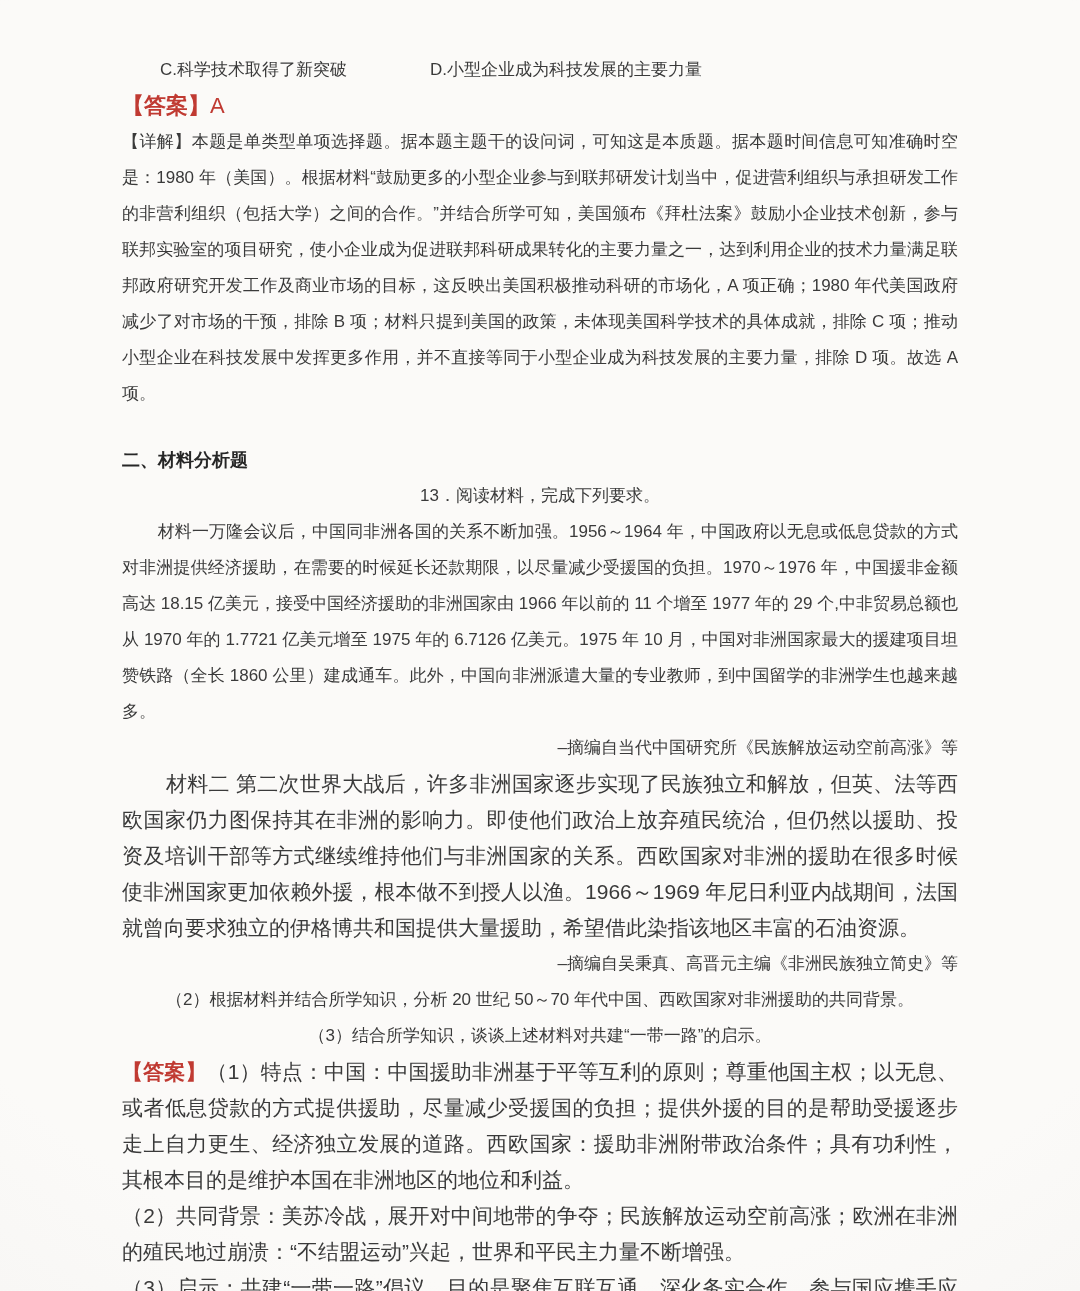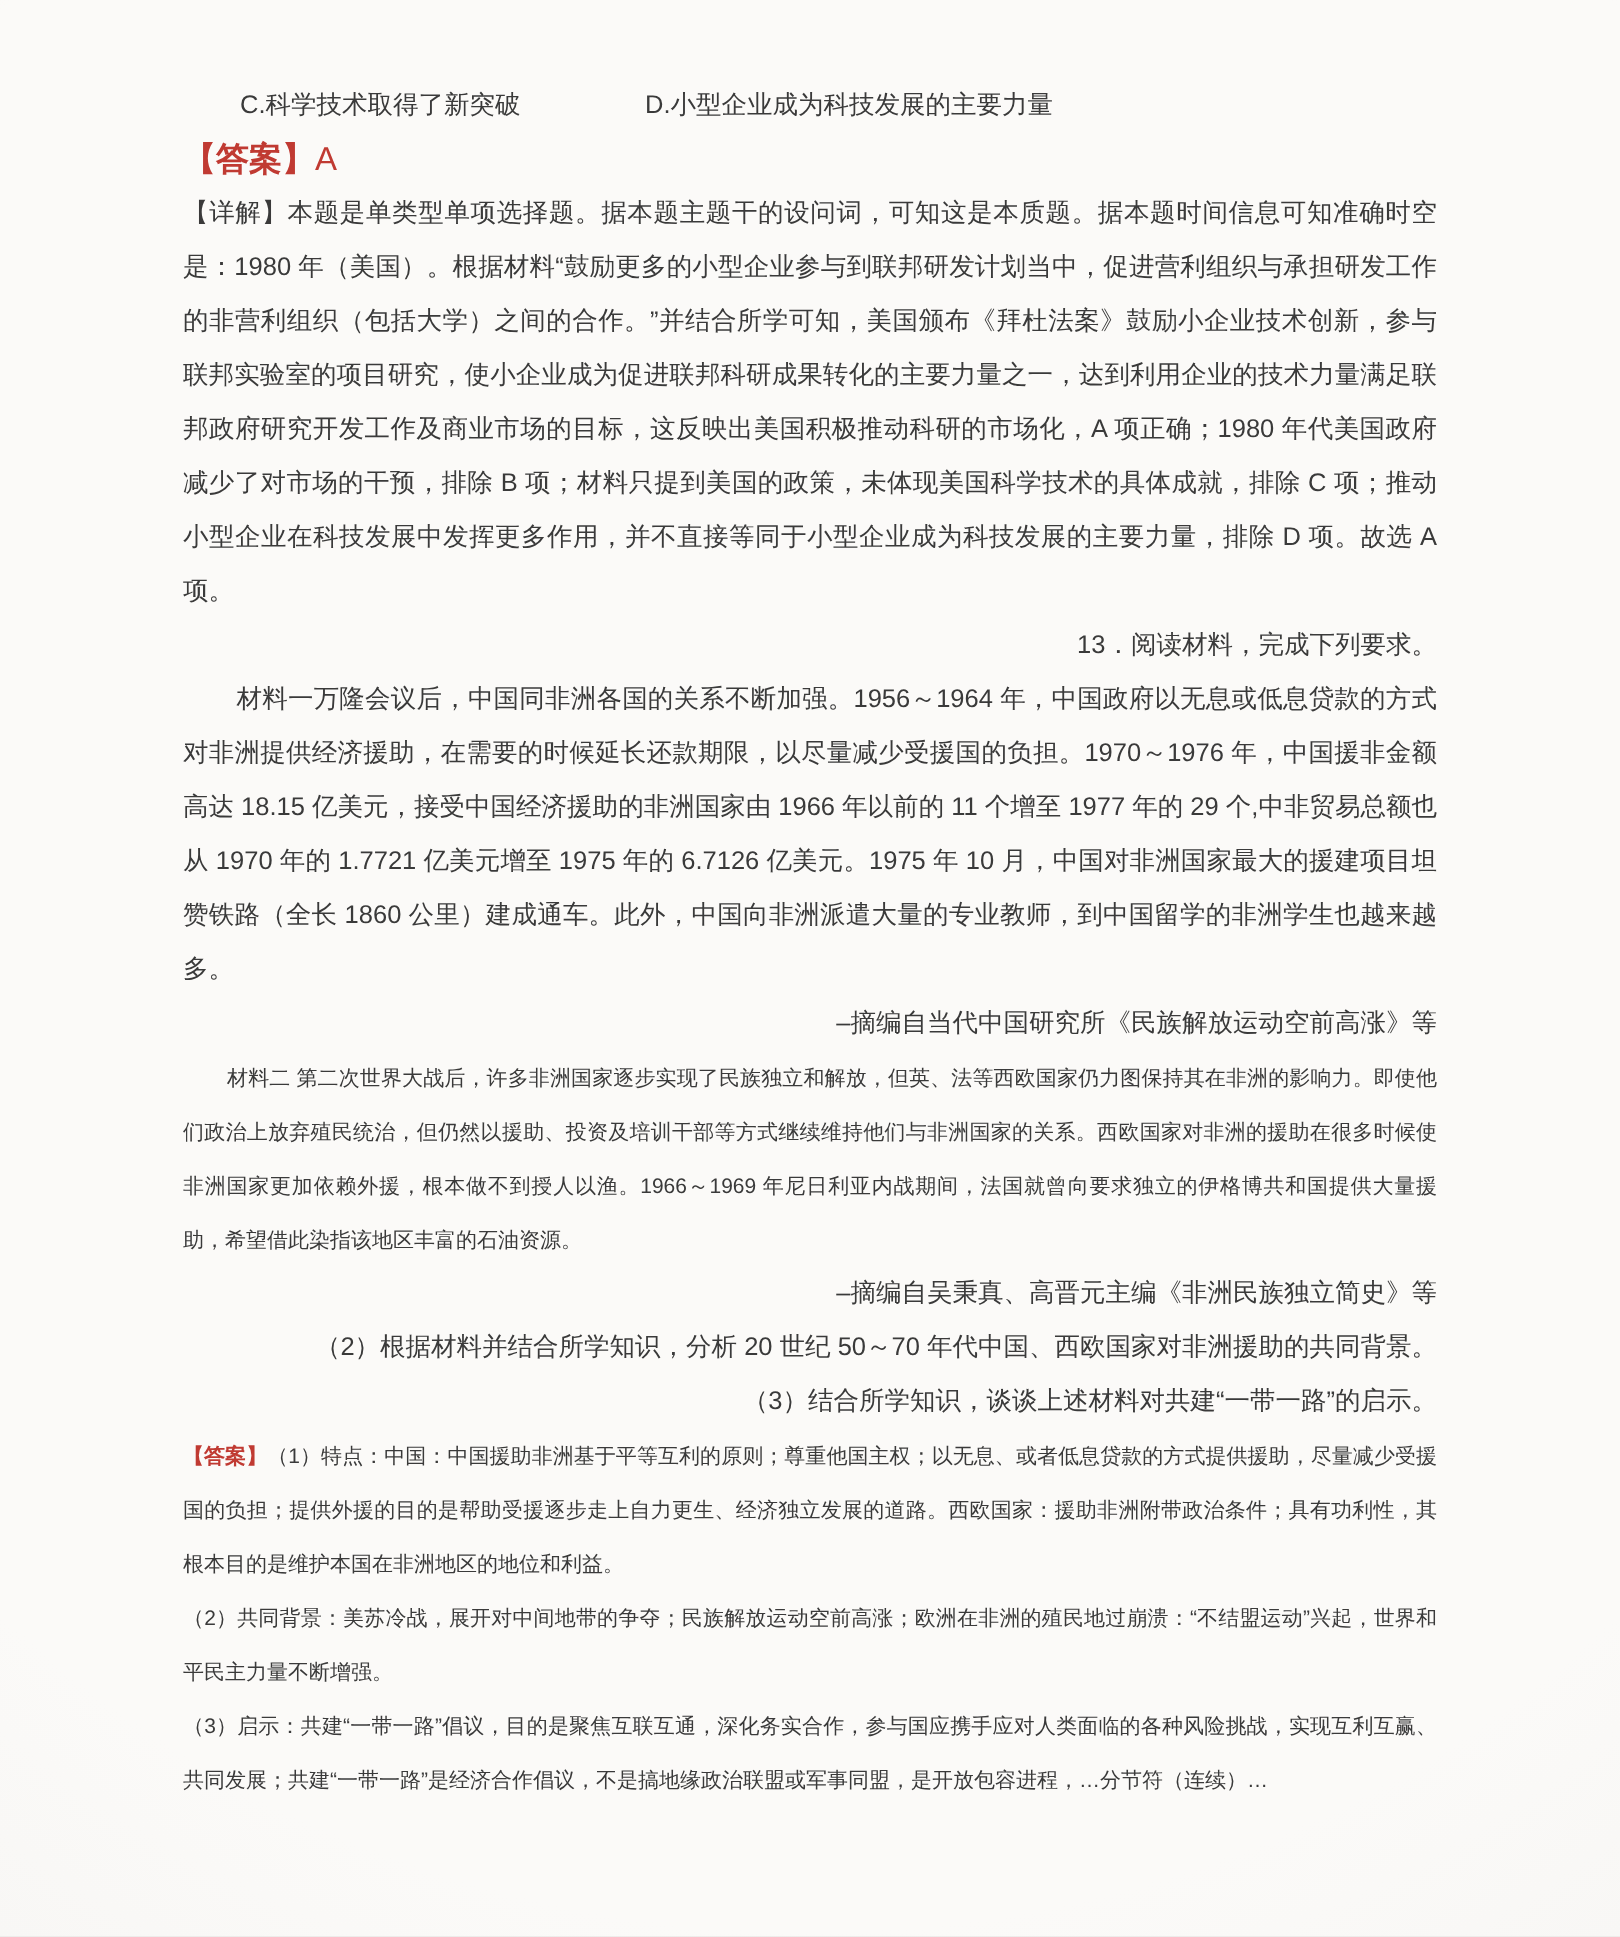--- a/index.html
+++ b/index.html
@@ -35,38 +35,39 @@
   .section-heading{
     font-size:18px;
     font-weight:bold;
     color:#262626;
     margin:30px 0 0 0;
     line-height:36px;
     text-align:left;
   }
   .indent{text-indent:2.1em;}
   .citation{text-align:right;}
-  .dense{font-size:14px;}
-  .qline{text-align:right;white-space:nowrap;}
+  .dense{font-size:21px;}
+  .qline{text-align:center;white-space:nowrap;}
 </style>
 </head>
 <body>
 
 <div class="page">
   <div class="content">
 
     <div class="options-row">
       <span class="opt-c">C.科学技术取得了新突破</span>
       <span class="opt-d">D.小型企业成为科技发展的主要力量</span>
     </div>
 
     <p class="answer-a"><span class="ans-label">【答案】</span><span class="red">A</span></p>
 
     <p class="detail"><span>【详解】</span><span>本题是单类型单项选择题。据本题主题干的设问词，可知这是本质题。据本题时间信息可知准确时空是：1980 年（美国）。根据材料“鼓励更多的小型企业参与到联邦研发计划当中，促进营利组织与承担研发工作的非营利组织（包括大学）之间的合作。”并结合所学可知，美国颁布《拜杜法案》鼓励小企业技术创新，参与联邦实验室的项目研究，使小企业成为促进联邦科研成果转化的主要力量之一，达到利用企业的技术力量满足联邦政府研究开发工作及商业市场的目标，这反映出美国积极推动科研的市场化，A 项正确；1980 年代美国政府减少了对市场的干预，排除 B 项；材料只提到美国的政策，未体现美国科学技术的具体成就，排除 C 项；推动小型企业在科技发展中发挥更多作用，并不直接等同于小型企业成为科技发展的主要力量，排除 D 项。故选 A 项。</span></p>
 
+    <h2 class="section-heading">二、材料分析题</h2>
 
     <p class="qline">13．阅读材料，完成下列要求。</p>
 
     <p class="indent">材料一万隆会议后，中国同非洲各国的关系不断加强。1956～1964 年，中国政府以无息或低息贷款的方式对非洲提供经济援助，在需要的时候延长还款期限，以尽量减少受援国的负担。1970～1976 年，中国援非金额高达 18.15 亿美元，接受中国经济援助的非洲国家由 1966 年以前的 11 个增至 1977 年的 29 个,中非贸易总额也从 1970 年的 1.7721 亿美元增至 1975 年的 6.7126 亿美元。1975 年 10 月，中国对非洲国家最大的援建项目坦赞铁路（全长 1860 公里）建成通车。此外，中国向非洲派遣大量的专业教师，到中国留学的非洲学生也越来越多。</p>
 
     <p class="citation">–摘编自当代中国研究所《民族解放运动空前高涨》等</p>
 
     <p class="indent dense">材料二 第二次世界大战后，许多非洲国家逐步实现了民族独立和解放，但英、法等西欧国家仍力图保持其在非洲的影响力。即使他们政治上放弃殖民统治，但仍然以援助、投资及培训干部等方式继续维持他们与非洲国家的关系。西欧国家对非洲的援助在很多时候使非洲国家更加依赖外援，根本做不到授人以渔。1966～1969 年尼日利亚内战期间，法国就曾向要求独立的伊格博共和国提供大量援助，希望借此染指该地区丰富的石油资源。</p>
 
     <p class="citation">–摘编自吴秉真、高晋元主编《非洲民族独立简史》等</p>

